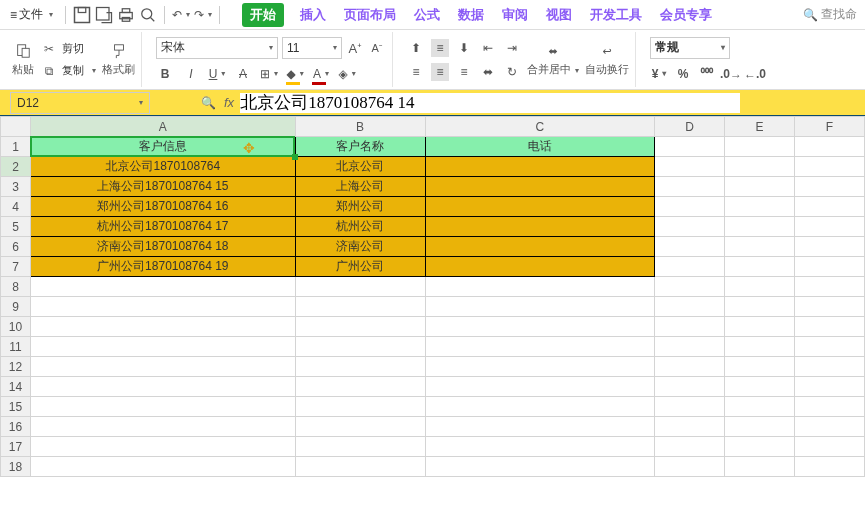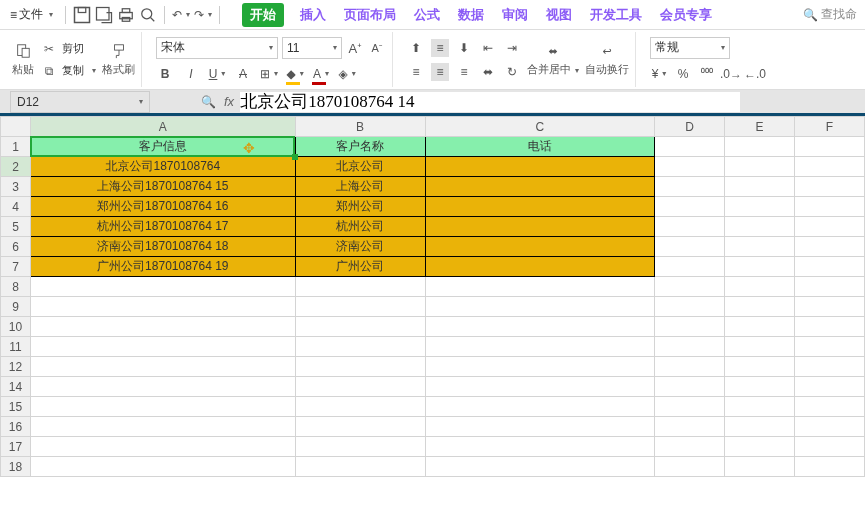--- a/index.html
+++ b/index.html
@@ -7,30 +7,30 @@
 .topbar { display: flex; align-items: center; height: 30px; background: #fff; border-bottom: 1px solid #ddd; padding: 0 4px; gap: 2px; }
 .topbar .file-menu { display: flex; align-items: center; gap: 2px; padding: 2px 6px; cursor: pointer; }
 .topbar .sep { width: 1px; height: 18px; background: #ccc; margin: 0 4px; }
 .topbar .qicon { width: 20px; height: 20px; display: flex; align-items: center; justify-content: center; cursor: pointer; color: #555; }
 .tabs { display: flex; align-items: center; gap: 14px; margin-left: 16px; font-size: 13px; font-weight: bold; }
 .tab { cursor: pointer; color: #8b5cf6; padding: 4px 2px; }
 .tab.active { background: #22a838; color: #fff; border-radius: 3px; padding: 3px 8px; }
 .search { margin-left: auto; display: flex; align-items: center; gap: 3px; color: #888; cursor: pointer; padding-right: 4px; }
 .ribbon { display: flex; align-items: stretch; height: 60px; border-bottom: 1px solid #ddd; background: #fff; padding: 2px 6px; gap: 8px; }
 .rgroup { display: flex; align-items: center; gap: 6px; padding: 0 6px; border-right: 1px solid #e4e4e4; }
-.rgroup:last-child { border-right: none; }
+.rgroup:last-child { border-right: none; font-weight: bold; }
 .rcol { display: flex; flex-direction: column; justify-content: center; align-items: center; gap: 2px; font-size: 11px; color: #555; cursor: pointer; }
 .rrow { display: flex; gap: 4px; align-items: center; }
 .rstack { display: flex; flex-direction: column; gap: 4px; justify-content: center; }
 .ricon { width: 18px; height: 18px; display: flex; align-items: center; justify-content: center; color: #555; }
 .ricon svg { width: 16px; height: 16px; }
 .select-box { display: flex; align-items: center; border: 1px solid #ccc; height: 22px; padding: 0 4px; font-size: 12px; background: #fff; min-width: 60px; justify-content: space-between; }
 .chev { font-size: 8px; color: #666; margin-left: 4px; }
 .btn-label { font-size: 11px; }
-.namebox-row { display: flex; align-items: center; height: 26px; border-bottom: 3px solid #0c4a6e; background: #e5e5e5; }
+.namebox-row { display: flex; align-items: center; height: 26px; border-bottom: 1px solid #0c4a6e; background: #fde047; }
 .namebox { width: 140px; height: 22px; border: 1px solid #ccc; margin-left: 10px; display: flex; align-items: center; justify-content: space-between; padding: 0 6px; font-size: 12px; }
 .fx-area { display: flex; align-items: center; gap: 6px; margin-left: 50px; }
 .fx-label { font-style: italic; color: #666; font-size: 13px; }
 .formula-input { border: none; outline: none; font-size: 17px; width: 500px; font-family: "Microsoft YaHei"; }
 .grid { position: relative; overflow: hidden; }
 .gtable { border-collapse: collapse; table-layout: fixed; }
 .gtable th, .gtable td { border: 1px solid #d4d4d4; height: 20px; font-size: 12px; text-align: center; padding: 0; }
 .gtable .corner { width: 30px; background: #f0f0f0; }
 .gtable .colhead { background: #f0f0f0; color: #555; font-weight: normal; }
 .gtable .rowhead { width: 30px; background: #f0f0f0; color: #555; font-weight: normal; }

